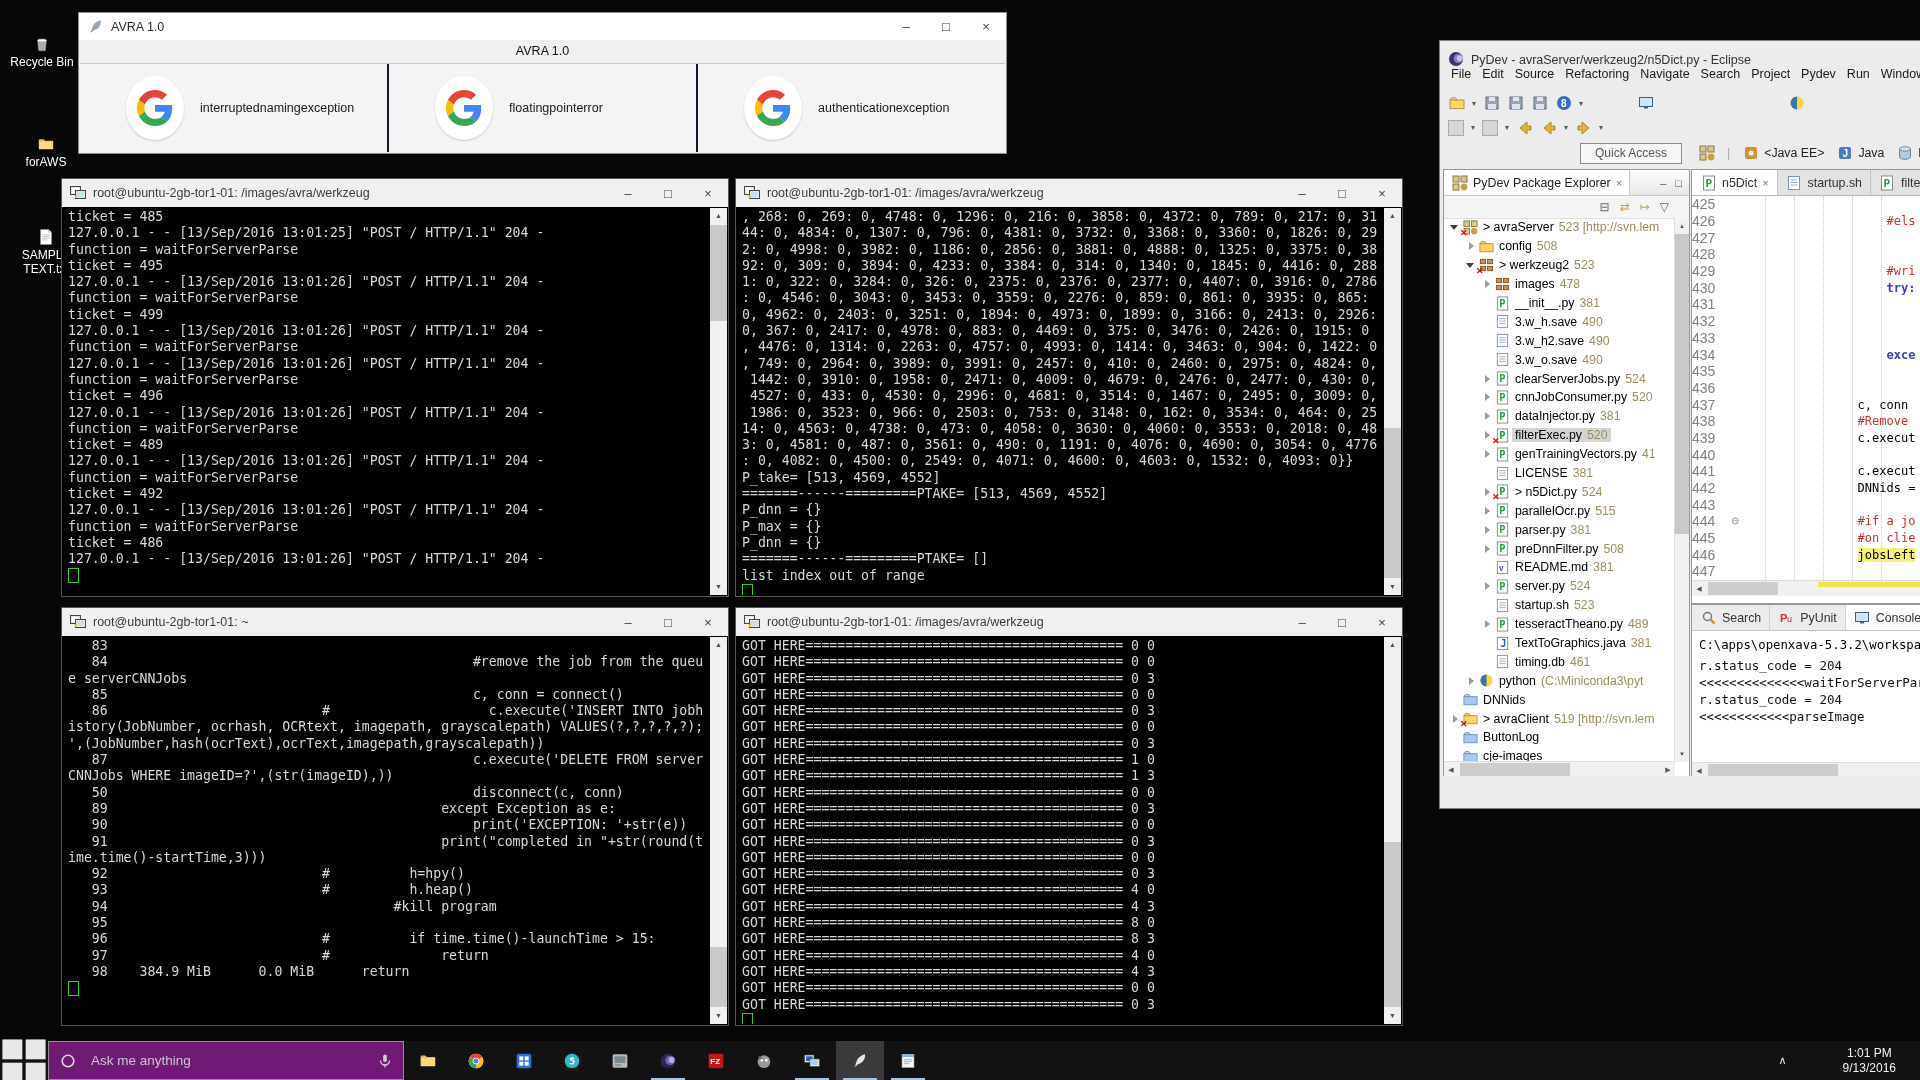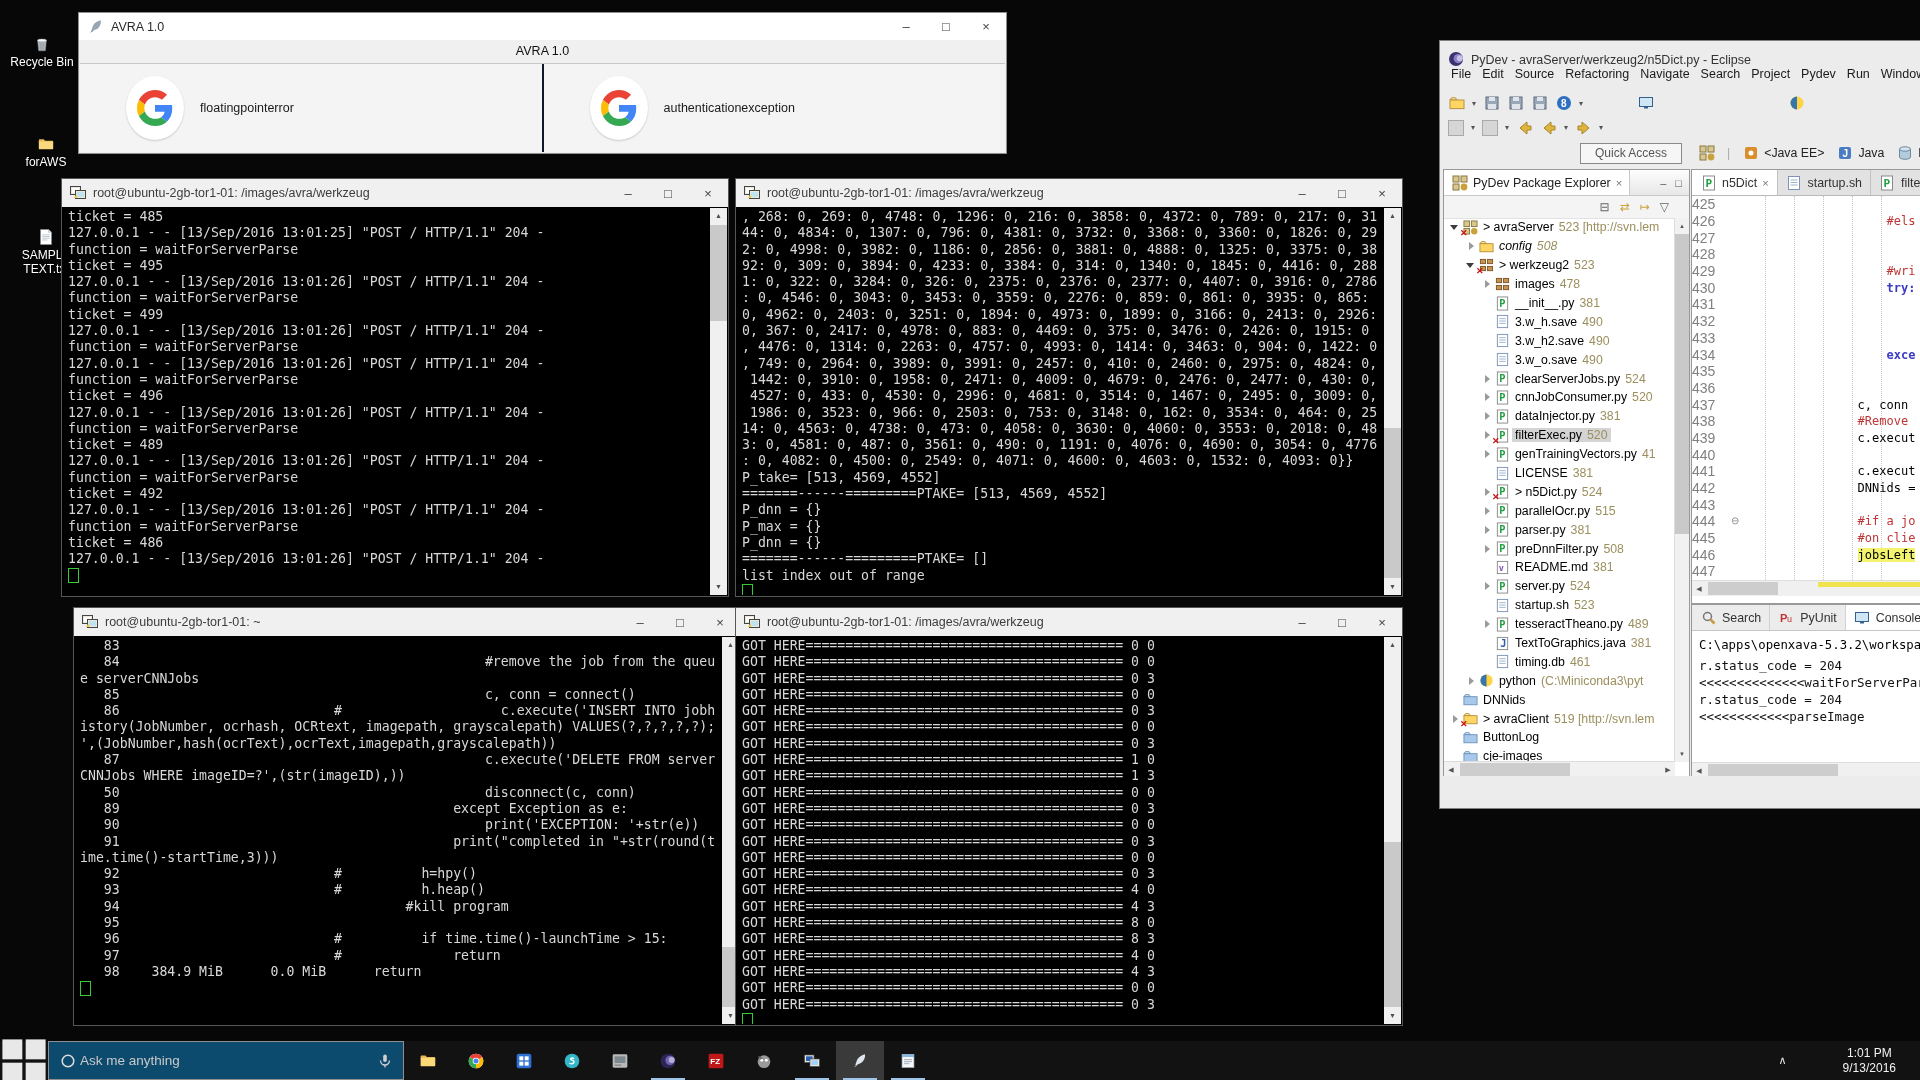--- a/index.html
+++ b/index.html
@@ -21,21 +21,21 @@
   .grow{position:absolute;left:1px;right:1px;top:50px;bottom:1px;display:flex;background:#f4f4f4;border-top:1px solid #c9c9c9}
   .gbtn{flex:1;display:flex;align-items:center;padding-left:46px;gap:16px}
   .gbtn + .gbtn{border-left:2px solid #0f172a}
   .gbub{width:58px;height:64px;background:#fff;border-radius:50%;display:flex;align-items:center;justify-content:center;box-shadow:0 1px 2px rgba(0,0,0,.18);flex:none}
   .glabel{font-size:12.5px;color:#1a1a1a}
 
   
   .term{background:#000;border:1px solid #565656}
   .t1{left:61px;top:178px;width:668px;height:419px}
   .t2{left:735px;top:178px;width:668px;height:419px}
-  .t3{left:73px;top:607px;width:668px;height:419px}
+  .t3{left:61px;top:607px;width:668px;height:419px}
   .t4{left:735px;top:607px;width:668px;height:419px}
   .term .tb{height:28px;background:#f0f0f0;padding-left:7px}
   .term .ttitle{font-size:12.5px;color:#3c3c3c}
   .tbody{position:absolute;left:1px;top:29px;right:18px;bottom:1px;overflow:hidden;padding:1px 0 0 5px}
   .tline{margin:0;font-family:"DejaVu Sans Mono",monospace;font-size:13.2px;line-height:16.3px;color:#d8d8d8;white-space:pre}
   .cur{display:inline-block;width:9px;height:13px;border:1px solid #35cc35;vertical-align:middle}
   .sb{position:absolute;top:29px;right:1px;bottom:1px;width:17px;background:#f0f0f0}
   .sar{position:absolute;left:0;right:0;height:16px;font-size:7px;color:#505050;text-align:center;line-height:16px}
   .sar.up{top:0}.sar.dn{bottom:0}
   .sth{position:absolute;left:0;right:0;background:#c9c9c9}
@@ -106,21 +106,21 @@
   .ctab.act{background:#fff}
   .cbody{position:absolute;left:0;top:26px;right:0;bottom:16px;overflow:hidden;padding:7px 0 0 7px}
   .cline0{font-size:12.3px;color:#000;margin:0 0 5px 0}
   .clinem{font-family:"DejaVu Sans Mono",monospace;font-size:12.5px;line-height:17px;color:#111;white-space:pre;margin:0}
   .chscroll{position:absolute;left:0;bottom:0;height:15px;right:0;background:#f0f0f0;border-top:1px solid #ddd}
   .estatus{position:absolute;left:0;bottom:0;height:32px;right:0;background:#ececec}
 
   
   #taskbar{position:absolute;left:0;top:1041px;width:1920px;height:39px;background:#121212;display:flex;align-items:stretch}
   .startbtn{width:48px;display:flex;align-items:center;justify-content:center;flex:none}
-  .searchbox{width:356px;background:#0c4a6e;border:1px solid #8f8f8f;display:flex;align-items:center;gap:4px;padding:0 10px;box-sizing:border-box;flex:none}
+  .searchbox{width:356px;background:#701a75;border:1px solid #8f8f8f;display:flex;align-items:center;gap:15px;padding:0 10px;box-sizing:border-box;flex:none}
   .searchbox .ph{color:#c9c9c9;font-size:13.5px;flex:1;text-align:left}
   .tapps{display:flex;align-items:stretch}
   .tapp{width:48px;display:flex;align-items:center;justify-content:center;position:relative}
   .tapp.on{background:#3a3a3a}
   .tapp.open::after{content:"";position:absolute;left:7px;right:7px;bottom:0;height:2px;background:#9fc5e8}
   .tray{margin-left:auto;display:flex;align-items:center;gap:14px;padding-right:10px}
   .trayic{display:flex;align-items:center;justify-content:center;color:#e4e4e4}
   .chev{font-size:11px;color:#e4e4e4}
   .clock{text-align:center;color:#f2f2f2;font-size:12px;line-height:14.5px}
 </style>
@@ -181,20 +181,33 @@
         </span>
       <span class="ttitle">AVRA 1.0</span>
       <div class="winbtns" id="avraBtns">
           <span class="wb">–</span>
           <span class="wb">□</span>
           <span class="wb">×</span>
         </div>
     </div>
     <div class="hdr">AVRA 1.0</div>
     <div class="grow" id="avraRow">
+        <div class="gbtn">
+          <div class="gbub">
+            <span style="width:36px;height:36px;display:inline-flex">
+              <svg viewBox="0 0 48 48">
+                <path fill="#EA4335" d="M24 9.5c3.54 0 6.71 1.22 9.21 3.6l6.85-6.85C35.9 2.38 30.47 0 24 0 14.62 0 6.51 5.38 2.56 13.22l7.98 6.19C12.43 13.72 17.74 9.5 24 9.5z"></path>
+                <path fill="#4285F4" d="M46.98 24.55c0-1.57-.15-3.09-.38-4.55H24v9.02h12.94c-.58 2.96-2.26 5.48-4.78 7.18l7.73 6c4.51-4.18 7.09-10.36 7.09-17.65z"></path>
+                <path fill="#FBBC05" d="M10.53 28.59c-.48-1.45-.76-2.99-.76-4.59s.27-3.14.76-4.59l-7.98-6.19C.92 16.46 0 20.12 0 24c0 3.88.92 7.54 2.56 10.78l7.97-6.19z"></path>
+                <path fill="#34A853" d="M24 48c6.48 0 11.93-2.13 15.89-5.81l-7.73-6c-2.15 1.45-4.92 2.3-8.16 2.3-6.26 0-11.57-4.22-13.47-9.91l-7.98 6.19C6.51 42.62 14.62 48 24 48z"></path>
+              </svg>
+            </span>
+          </div>
+          <span class="glabel">interruptednamingexception</span>
+        </div>
         <div class="gbtn">
           <div class="gbub">
             <span style="width:36px;height:36px;display:inline-flex">
               <svg viewBox="0 0 48 48">
                 <path fill="#EA4335" d="M24 9.5c3.54 0 6.71 1.22 9.21 3.6l6.85-6.85C35.9 2.38 30.47 0 24 0 14.62 0 6.51 5.38 2.56 13.22l7.98 6.19C12.43 13.72 17.74 9.5 24 9.5z"></path>
                 <path fill="#4285F4" d="M46.98 24.55c0-1.57-.15-3.09-.38-4.55H24v9.02h12.94c-.58 2.96-2.26 5.48-4.78 7.18l7.73 6c4.51-4.18 7.09-10.36 7.09-17.65z"></path>
                 <path fill="#FBBC05" d="M10.53 28.59c-.48-1.45-.76-2.99-.76-4.59s.27-3.14.76-4.59l-7.98-6.19C.92 16.46 0 20.12 0 24c0 3.88.92 7.54 2.56 10.78l7.97-6.19z"></path>
                 <path fill="#34A853" d="M24 48c6.48 0 11.93-2.13 15.89-5.81l-7.73-6c-2.15 1.45-4.92 2.3-8.16 2.3-6.26 0-11.57-4.22-13.47-9.91l-7.98 6.19C6.51 42.62 14.62 48 24 48z"></path>
               </svg>
             </span>
@@ -594,21 +607,21 @@
                   <rect x="9" y="1" width="6" height="6"></rect>
                   <rect x="1" y="9" width="6" height="6"></rect>
                 </g>
                 <circle cx="12" cy="12" r="3.4" fill="#caa23c"></circle>
               </svg><span class="xdec">✕</span></span>
             <span class="tlab">
               <span class="tname">&gt; avraServer</span>
               <span class="trev">523 [http://svn.lem</span>
             </span>
           </div>
-          <div class="trow" style="padding-left: 20px; font-style: italic;">
+          <div class="trow" style="padding-left: 20px;">
             <span class="arr c"></span>
             <span class="tico"><svg viewBox="0 0 16 16">
                 <path d="M1 5l1.5-2.2h4L8 5z" fill="#ffe9a8" stroke="#b8913c"></path>
                 <rect x="1" y="5" width="14" height="8.6" fill="#ffd663" stroke="#b8913c"></rect>
               </svg></span>
             <span class="tlab">
               <span class="tname">config</span>
               <span class="trev">508</span>
             </span>
           </div>

